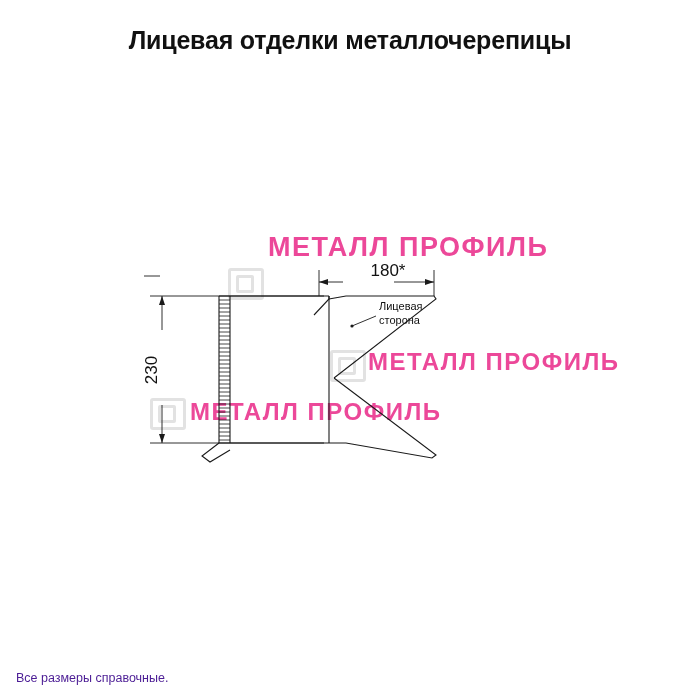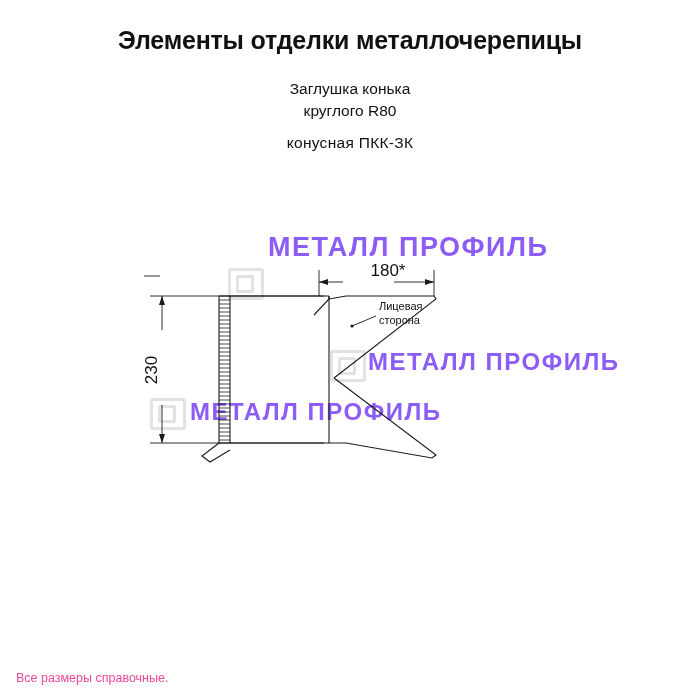--- a/index.html
+++ b/index.html
@@ -56,21 +56,21 @@
   .watermarks {
     position: absolute;
     top: 0;
     left: 0;
     width: 700px;
     height: 700px;
     pointer-events: none;
   }
   .wm {
     position: absolute;
-    color: #8b5cf6;
+    color: #ec4899;
     font-size: 27px;
     font-weight: bold;
     letter-spacing: 1.5px;
     white-space: nowrap;
     font-family: "Liberation Sans", sans-serif;
   }
   .wm-1 { top: 232px; left: 228px; }
   .wm-2 { top: 348px; left: 198px; font-size: 24px; }
   .wm-3 { top: 400px; left: 148px; font-size: 24px; }
   .wm-logo {
@@ -90,21 +90,21 @@
     height: 12px;
     border: 3px solid #e2e2e2;
     border-radius: 2px;
   }
   .footer {
     position: absolute;
     left: 16px;
     bottom: 12px;
     font-size: 12.5px;
     line-height: 19px;
-    color: #ec4899;
+    color: #4c1d95;
   }
   .dim-label {
     font-family: "Liberation Sans", sans-serif;
     font-size: 17px;
     fill: #111111;
   }
   .face-label {
     font-family: "Liberation Sans", sans-serif;
     font-size: 11px;
     fill: #111111;
@@ -119,27 +119,22 @@
     <span class="wm-logo" style="top:268px;left:228px;"></span>
     <span class="wm wm-1" style="left:268px;">МЕТАЛЛ ПРОФИЛЬ</span>
 
     <span class="wm-logo" style="top:350px;left:330px;"></span>
     <span class="wm wm-2" style="left:368px;top:348px;">МЕТАЛЛ ПРОФИЛЬ</span>
 
     <span class="wm-logo" style="top:398px;left:150px;"></span>
     <span class="wm wm-3" style="left:190px;top:398px;">МЕТАЛЛ ПРОФИЛЬ</span>
   </div>
 
-  <div class="title">Элементы отделки металлочерепицы</div>
-
-  <div class="subtitle">
-    <span>Заглушка конька</span><br>
-    <span>круглого R80</span>
-    <span class="line3">конусная   ПКК-ЗК</span>
-  </div>
+  <div class="title">Лицевая отделки металлочерепицы</div>
+
 
   <div class="drawing">
     <svg width="520" height="300" viewBox="0 0 520 300">
 
       <g stroke="#1a1a1a" stroke-width="0.9" fill="none">
 
         <line x1="235" y1="82" x2="259" y2="82"></line>
         <line x1="310" y1="82" x2="350" y2="82"></line>
 
         <path d="M235 82 l9 -3 l0 6 z" fill="#1a1a1a" stroke="none"></path>

